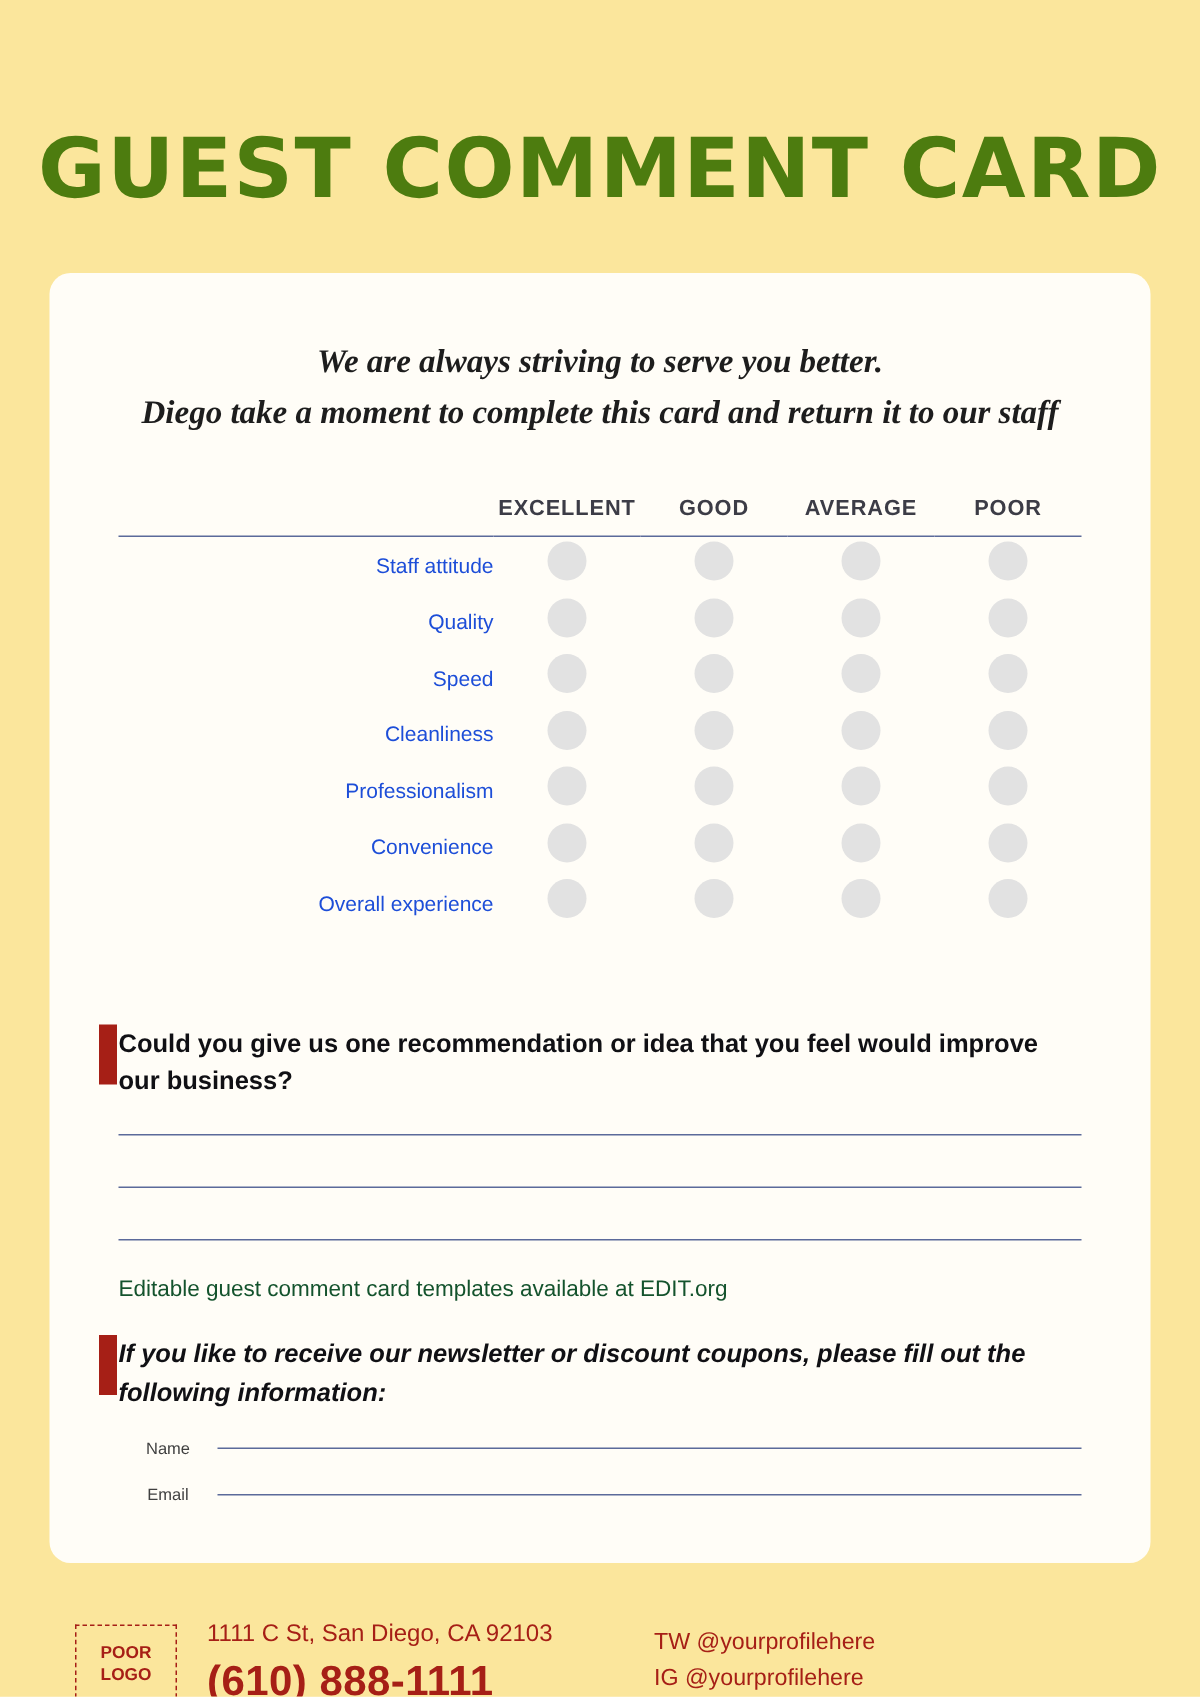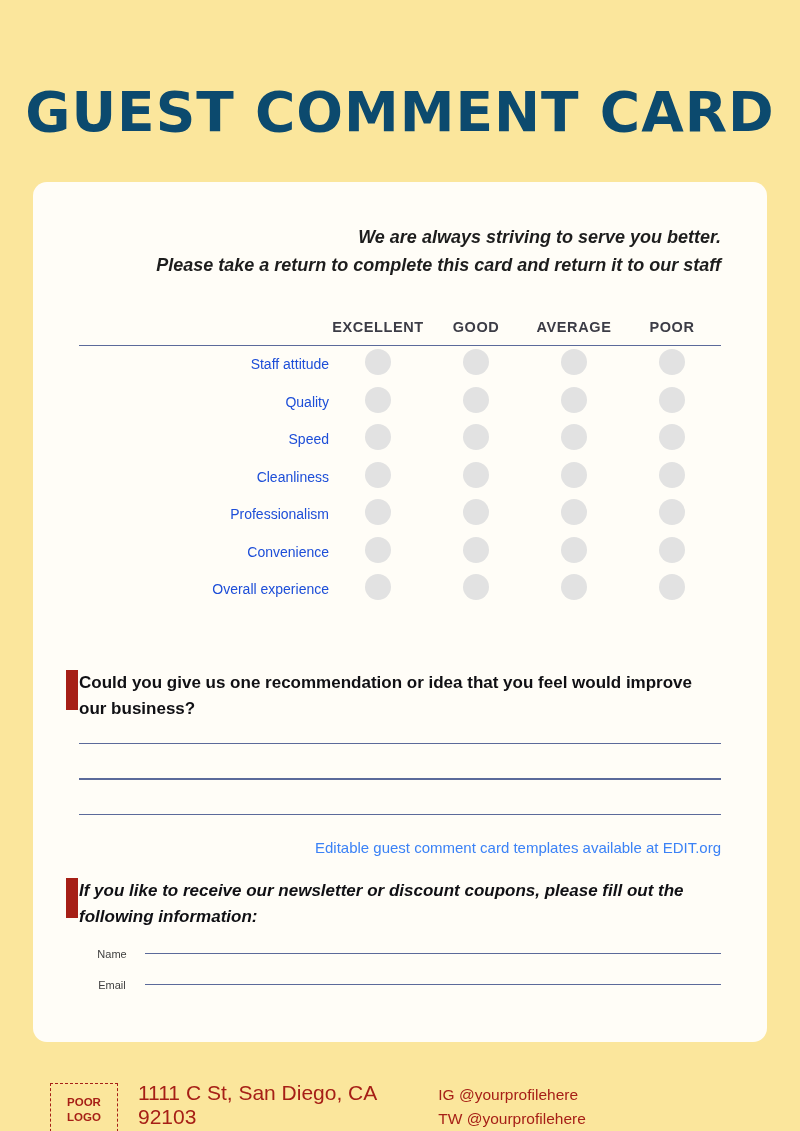--- a/index.html
+++ b/index.html
@@ -19,21 +19,21 @@
     position: relative;
     width: 800px;
     height: 1131px;
     background: #fbe69c;
     box-sizing: border-box;
   }
 
   
   .title {
     text-align: center;
-    color: #0c4a6e;
+    color: #4d7c0f;
     font-size: 55px;
     font-weight: bold;
     letter-spacing: 1px;
     padding-top: 47px;
     line-height: 1.05;
     font-family: "DejaVu Sans", sans-serif;
   }
 
   
   .card {
@@ -42,27 +42,28 @@
     top: 145px;
     width: 734px;
     height: 860px;
     background: #fffdf7;
     border-radius: 14px;
     box-sizing: border-box;
     padding: 36px 46px 0 46px;
   }
 
   .intro {
-    text-align: right;
+    text-align: center;
     color: #1d1d1d;
     font-weight: bold;
     font-style: italic;
-    font-size: 18px;
+    font-size: 22px;
     line-height: 1.55;
     margin-top: 6px;
+    font-family: Liberation Serif, serif;
   }
 
   
   .ratings {
     margin-top: 38px;
     width: 100%;
     border-collapse: collapse;
   }
   .ratings th {
     font-size: 14.5px;
@@ -123,22 +124,22 @@
   .lines {
     margin-top: 22px;
   }
   .line {
     height: 1.3px;
     background: #5b6a9a;
     margin-bottom: 34px;
   }
 
   .promo {
-    text-align: right;
-    color: #3b82f6;
+    text-align: left;
+    color: #14532d;
     font-size: 15px;
     margin-top: -10px;
   }
 
   
   .news-block {
     position: relative;
     margin-top: 22px;
   }
   .news-text {
@@ -193,21 +194,22 @@
     align-items: center;
     margin-top: 16px;
     flex: 0 0 66px;
   }
   .addr-block {
     margin-left: 20px;
     margin-top: 14px;
   }
   .addr {
     color: #a61f16;
-    font-size: 21px;
+    font-size: 16px;
+    text-align: right;
   }
   .phone {
     color: #a61f16;
     font-size: 28px;
     font-weight: bold;
     margin-top: 6px;
     letter-spacing: 0.3px;
   }
   .social {
     margin-left: auto;
@@ -224,21 +226,21 @@
 <body>
 
 <div class="page">
 
   <h1 class="title">GUEST COMMENT CARD</h1>
 
   <div class="card">
 
     <div class="intro">
       <div>We are always striving to serve you better.</div>
-      <div>Please take a return to complete this card and return it to our staff</div>
+      <div>Diego take a moment to complete this card and return it to our staff</div>
     </div>
 
     <table class="ratings">
       <tbody>
           <tr class="head-row">
         <th class="label-col"></th>
         <th>EXCELLENT</th>
         <th>GOOD</th>
         <th>AVERAGE</th>
         <th>POOR</th>
@@ -327,19 +329,19 @@
   <div class="footer">
     <div class="logo-box">
       <span>POOR</span>
       <span>LOGO</span>
     </div>
     <div class="addr-block">
       <div class="addr">1111 C St, San Diego, CA 92103</div>
       <div class="phone">(610) 888-1111</div>
     </div>
     <div class="social">
+      <div>TW @yourprofilehere</div>
       <div>IG @yourprofilehere</div>
-      <div>TW @yourprofilehere</div>
 
     </div>
   </div>
 
 </div>
 
 </body></html>

